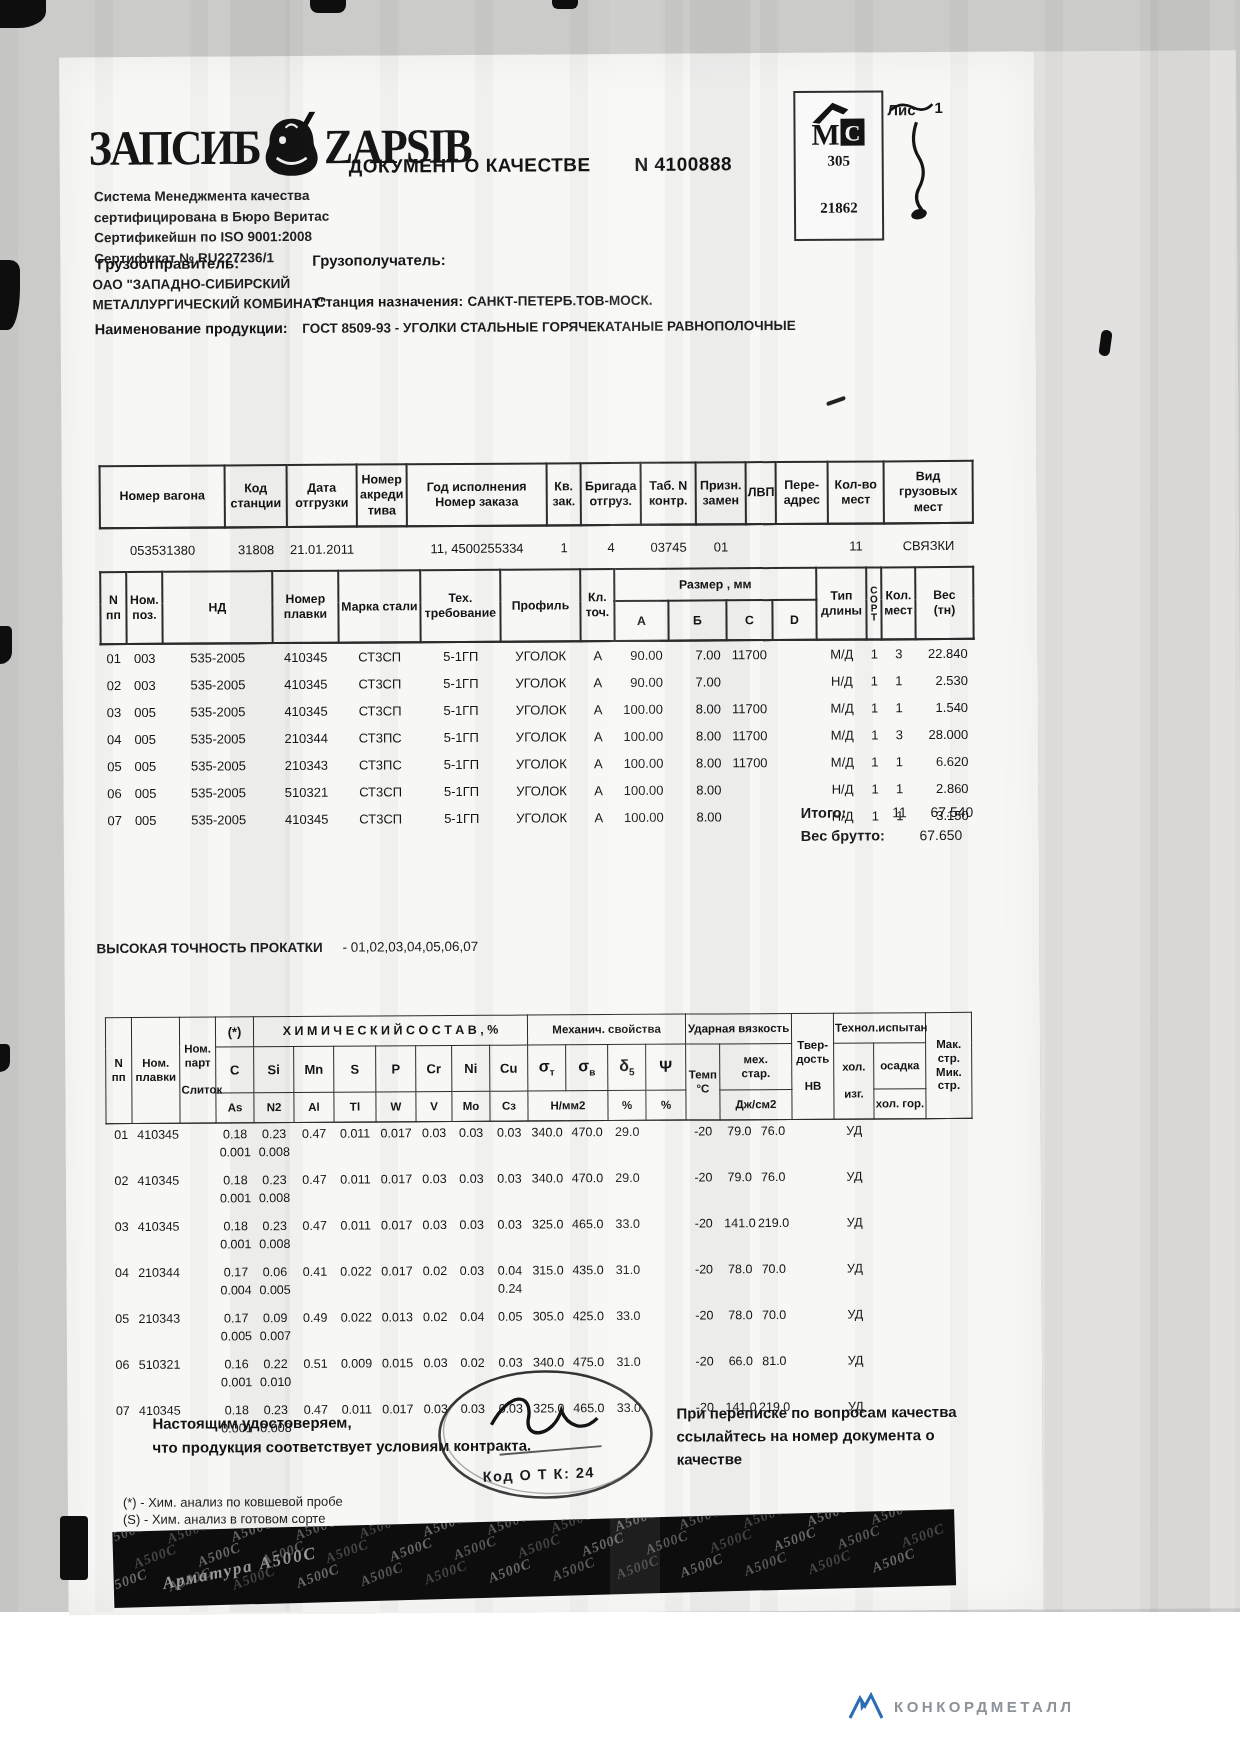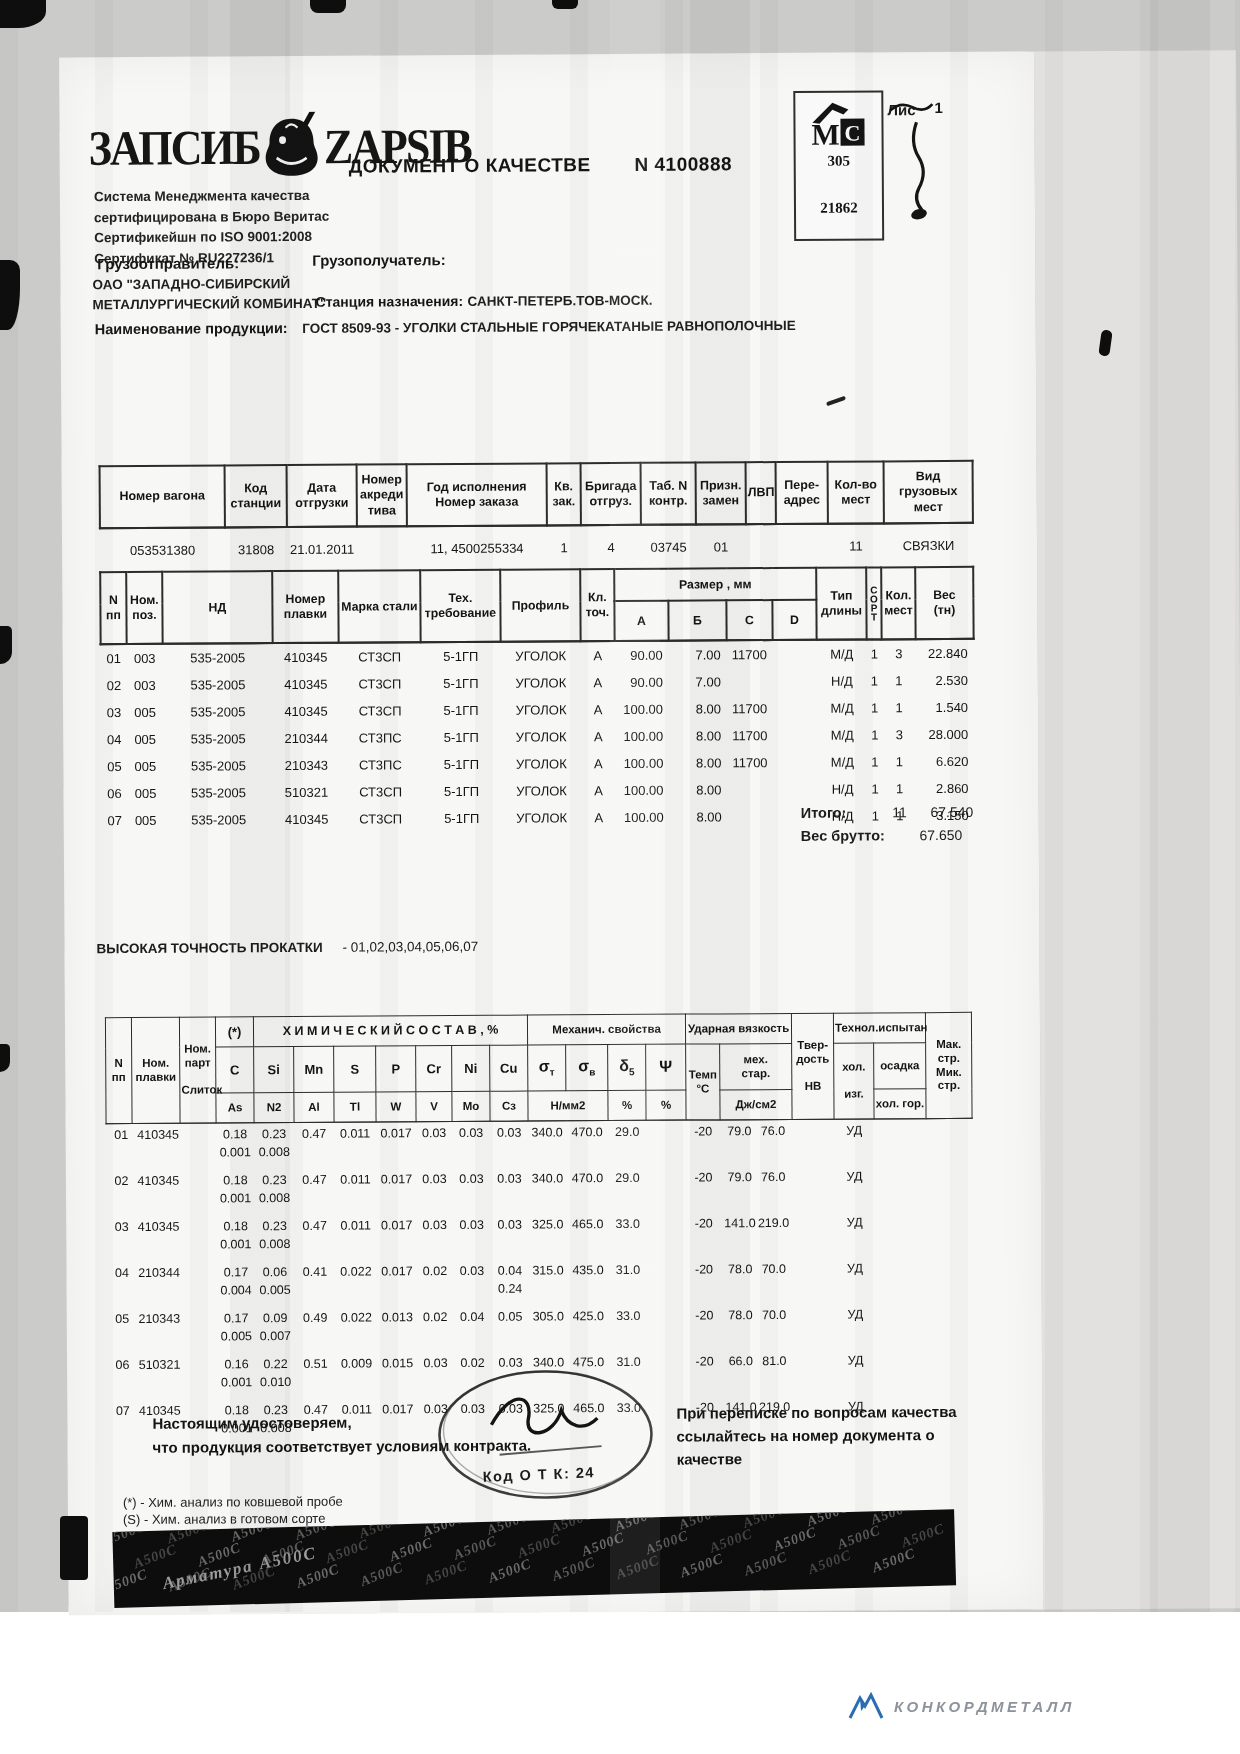--- a/index.html
+++ b/index.html
@@ -66,21 +66,21 @@
   .notice div{font-size:15px;font-weight:bold;line-height:23px;color:#141414;}
   .footnote{font-size:13px;color:#222;}
   .stampcode{font-size:14.5px;font-weight:bold;letter-spacing:1.5px;transform:rotate(-2deg);color:#1b1b1b;}
   
   .wstrip{left:108px;top:1520px;width:842px;height:76px;background:#0d0d0d;overflow:hidden;
           transform:rotate(-1.2deg);z-index:30;}
   .wstrip span{position:absolute;transform:rotate(-19deg);font-family:"Liberation Serif",serif;
                font-style:italic;font-weight:bold;font-size:14px;letter-spacing:1px;white-space:nowrap;}
   .wstrip .wm-phrase{font-size:17px;letter-spacing:2px;transform:rotate(-10deg);}
   
-  .brand{display:flex;align-items:center;gap:10px;font-style:italic;}
+  .brand{display:flex;align-items:center;gap:10px;}
   .brand .bname{font-size:15px;font-weight:600;letter-spacing:3.5px;color:#8d939a;}
 </style>
 </head>
 <body>
 
 <div id="root">
   <div class="scanfield"></div>
 
   <div class="tilt">
     <div class="paper"></div>

